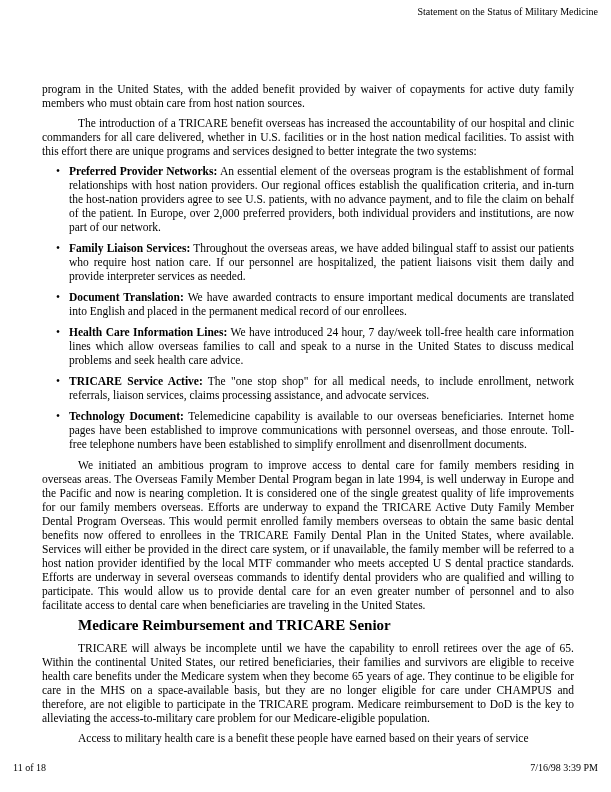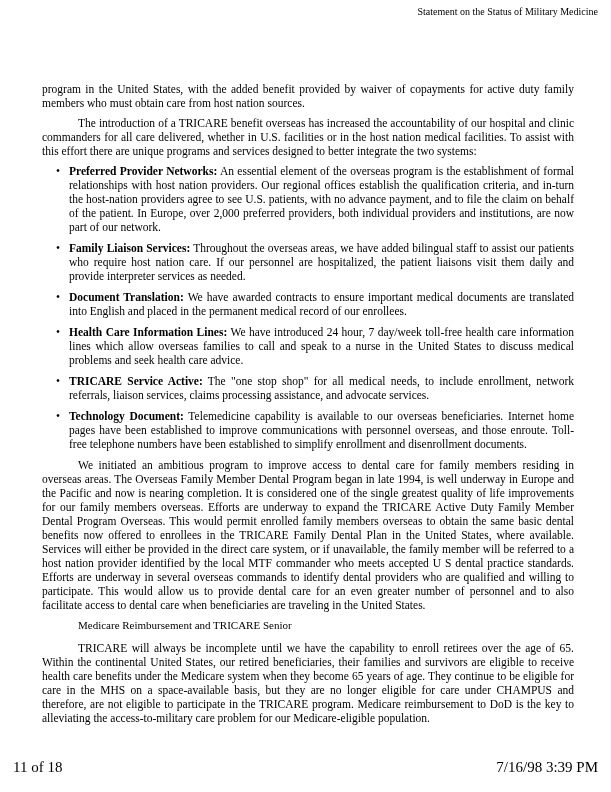--- a/index.html
+++ b/index.html
@@ -40,33 +40,33 @@
     position: relative;
     padding-left: 13px;
     margin-bottom: 7px;
   }
   .marker {
     position: absolute;
     left: 0;
     top: 0;
   }
   .heading {
-    font-size: 11px;
-    font-weight: normal;
+    font-size: 15px;
+    font-weight: bold;
     margin: 4px 0 9px 36px;
     text-align: left;
   }
   .footer {
     position: absolute;
     bottom: 18px;
     left: 13px;
     right: 13px;
     display: flex;
     justify-content: space-between;
-    font-size: 15px;
+    font-size: 10px;
     line-height: 13px;
   }
 </style>
 </head>
 <body>
 
 <div class="page">
 
   <div class="header">
     <span>Statement on the Status of Military Medicine</span>
@@ -111,20 +111,21 @@
       </div>
 
     </div>
 
     <p class="para indent">We initiated an ambitious program to improve access to dental care for family members residing in overseas areas. The Overseas Family Member Dental Program began in late 1994, is well underway in Europe and the Pacific and now is nearing completion. It is considered one of the single greatest quality of life improvements for our family members overseas. Efforts are underway to expand the TRICARE Active Duty Family Member Dental Program Overseas. This would permit enrolled family members overseas to obtain the same basic dental benefits now offered to enrollees in the TRICARE Family Dental Plan in the United States, where available. Services will either be provided in the direct care system, or if unavailable, the family member will be referred to a host nation provider identified by the local MTF commander who meets accepted U S dental practice standards. Efforts are underway in several overseas commands to identify dental providers who are qualified and willing to participate. This would allow us to provide dental care for an even greater number of personnel and to also facilitate access to dental care when beneficiaries are traveling in the United States.</p>
 
     <h3 class="heading">Medicare Reimbursement and TRICARE Senior</h3>
 
     <p class="para indent">TRICARE will always be incomplete until we have the capability to enroll retirees over the age of 65. Within the continental United States, our retired beneficiaries, their families and survivors are eligible to receive health care benefits under the Medicare system when they become 65 years of age. They continue to be eligible for care in the MHS on a space-available basis, but they are no longer eligible for care under CHAMPUS and therefore, are not eligible to participate in the TRICARE program. Medicare reimbursement to DoD is the key to alleviating the access-to-military care problem for our Medicare-eligible population.</p>
 
+    <p class="para indent">Access to military health care is a benefit these people have earned based on their years of service</p>
 
   </div>
 
   <div class="footer">
     <span>11 of 18</span>
     <span>7/16/98 3:39 PM</span>
   </div>
 
 </div>
 

